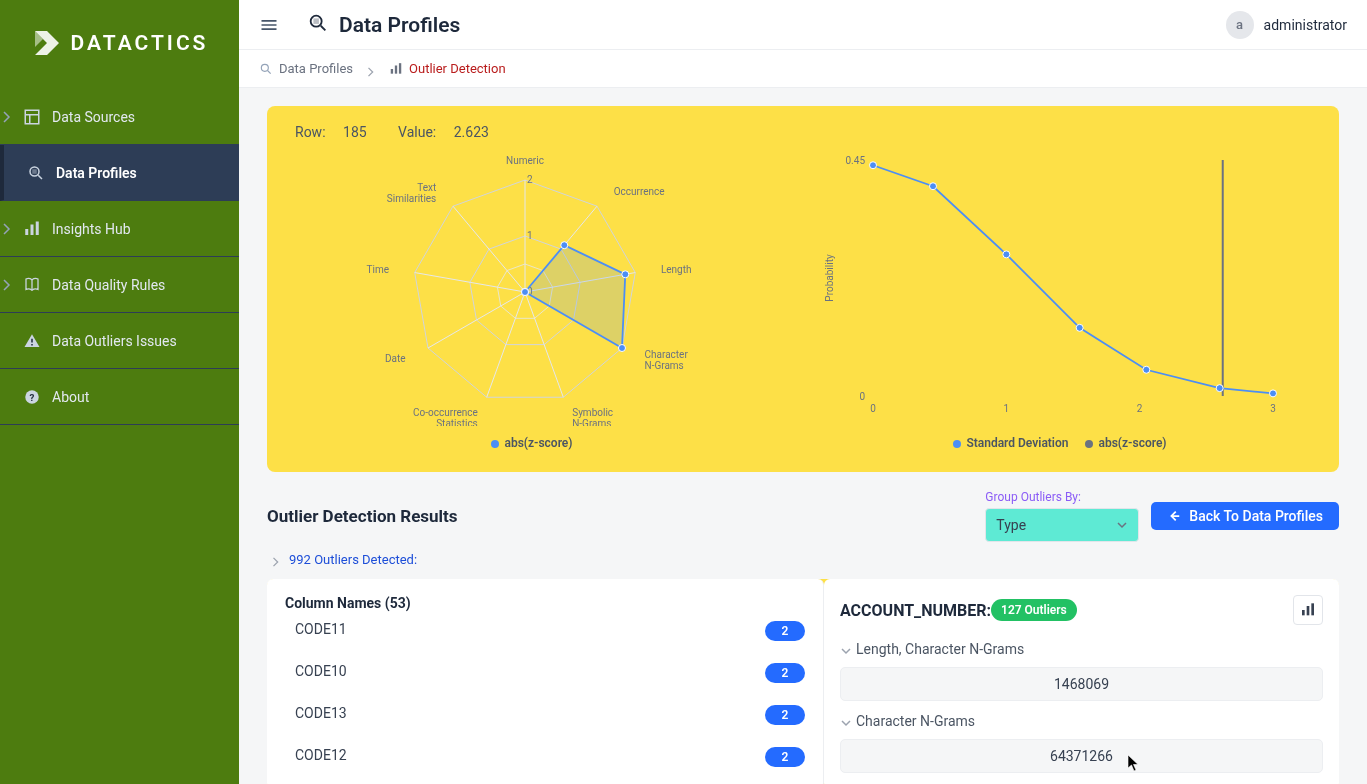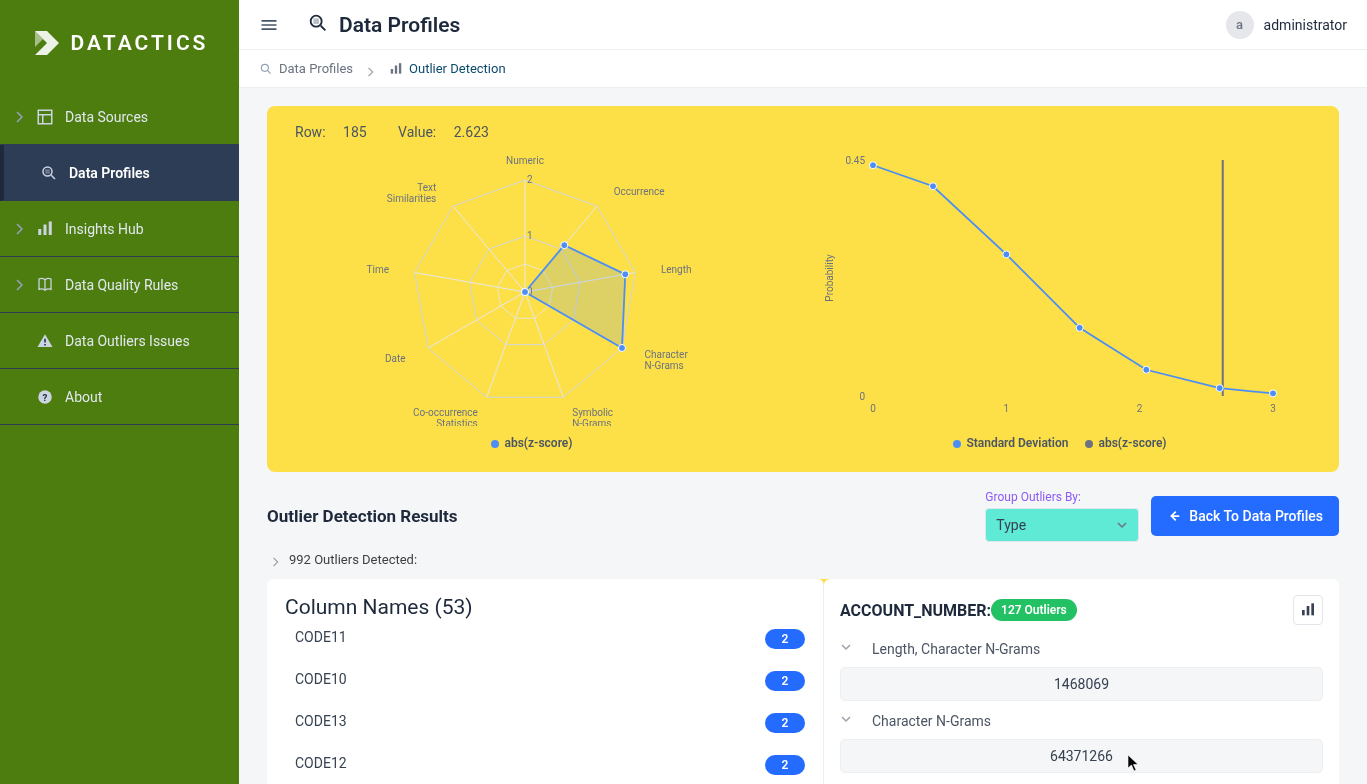--- a/index.html
+++ b/index.html
@@ -3,21 +3,21 @@
 <meta charset="utf-8">
 <style>
   *{margin:0;padding:0;box-sizing:border-box;font-family:-apple-system,BlinkMacSystemFont,"Segoe UI",Roboto,sans-serif}
   body{background:#f5f6f7;color:#1e293b;overflow:hidden;width:1367px;height:784px;position:relative}
   .app{display:flex;height:784px}
   .sidebar{width:239px;background:#4d7c0f;color:#cbd5e1;flex-shrink:0;display:flex;flex-direction:column}
   .logo{height:85px;display:flex;align-items:center;justify-content:center;padding:0 16px}
   .logo svg{height:32px}
   .logo-text{color:#fff;font-size:21px;font-weight:600;letter-spacing:3px;margin-left:8px}
   .nav{flex:1;padding-top:4px}
-  .nav-item{display:flex;align-items:center;height:56px;padding:0 13px;cursor:pointer;font-size:14px;color:#e2e8f0;border-bottom:1px solid #2d3d56}
+  .nav-item{display:flex;align-items:center;height:56px;padding:0 0;cursor:pointer;font-size:14px;color:#e2e8f0;border-bottom:1px solid #2d3d56}
   .nav-item.expandable .chev{width:14px;display:flex;justify-content:center}
   .nav-item .chev svg{width:8px;height:12px;fill:#94a3b8}
   .nav-item .nicon{width:28px;display:flex;justify-content:center;margin-left:4px}
   .nav-item .nicon svg{width:18px;height:18px;fill:#cbd5e1}
   .nav-item.noexp .nicon{margin-left:18px}
   .nav-item .nlabel{margin-left:6px}
   .nav-item.active{background:#2d3d56;font-weight:600;color:#fff;border-left:4px solid #1e293b}
   .main{flex:1;display:flex;flex-direction:column;overflow:hidden}
   .topbar{height:50px;background:#fff;display:flex;align-items:center;padding:0 20px;border-bottom:1px solid #eceef1}
   .topbar .hamb{width:20px;height:20px;cursor:pointer}
@@ -25,21 +25,21 @@
   .topbar .ticon{margin-left:28px}
   .topbar .ticon svg{width:22px;height:22px;fill:#1e293b}
   .topbar .ttitle{font-size:21px;font-weight:600;margin-left:10px}
   .topbar .spacer{flex:1}
   .avatar{width:28px;height:28px;border-radius:50%;background:#e5e7eb;color:#6b7280;display:flex;align-items:center;justify-content:center;font-size:13px;font-weight:500}
   .uname{font-size:14px;margin-left:10px;color:#1e293b}
   .breadcrumb{height:38px;background:#fff;display:flex;align-items:center;padding:0 20px;font-size:13px;color:#6b7280;border-bottom:1px solid #eceef1}
   .breadcrumb .bicon{width:14px;height:14px;fill:#94a3b8;margin-right:6px}
   .breadcrumb .sep{margin:0 14px;width:8px;height:8px}
   .breadcrumb .sep svg{width:8px;height:10px;fill:#9ca3af}
-  .breadcrumb .cur{color:#0c4a6e}
+  .breadcrumb .cur{color:#b91c1c}
   .content{flex:1;overflow-y:auto;padding:18px 28px 0 28px}
   .card{background:#fde047;border-radius:8px}
   .charts{padding:18px 28px 22px 28px;margin-bottom:18px}
   .rowval{font-size:14px;color:#4b5563;margin-bottom:6px}
   .rowval span{margin-right:14px}
   .charts-flex{display:flex;gap:40px;align-items:flex-start}
   .radar-wrap{width:460px;position:relative}
   .radar-svg{width:100%;height:280px}
   .line-wrap{flex:1;position:relative}
   .line-svg{width:100%;height:280px}
@@ -48,38 +48,38 @@
   .legend .blue{background:#4c8ef5}
   .legend .grey{background:#6b7280}
   .legend b{font-weight:600}
   .secrow{display:flex;align-items:center;margin-bottom:12px}
   .sectitle{font-size:17px;font-weight:700}
   .secrow .spacer{flex:1}
   .grp-label{font-size:12px;color:#8b5cf6;margin-bottom:4px}
   .grp-wrap{margin-right:12px}
   .select{width:154px;height:34px;background:#5eead4;border:1px solid #e2e5ea;border-radius:4px;display:flex;align-items:center;padding:0 10px;font-size:14px;color:#374151;cursor:pointer;justify-content:space-between}
   .select svg{width:12px;height:12px;fill:#6b7280}
-  .btn-primary{height:40px;background:#246bff;color:#fff;border-radius:5px;padding:0 16px;display:flex;align-items:center;font-size:14px;font-weight:500;cursor:pointer}
+  .btn-primary{height:28px;background:#246bff;color:#fff;border-radius:5px;padding:0 16px;display:flex;align-items:center;font-size:14px;font-weight:500;cursor:pointer}
   .btn-primary svg{width:14px;height:14px;fill:#fff;margin-right:8px}
-  .detected{font-size:13px;color:#404040;display:flex;align-items:flex-end;gap:8px;margin-top:-2px;margin-bottom:12px;padding-left:4px}
+  .detected{font-size:13px;color:#1d4ed8;display:flex;align-items:flex-end;gap:8px;margin-top:-2px;margin-bottom:12px;padding-left:4px}
   .detected svg{width:10px;height:10px;fill:#9ca3af}
   .two-col{display:flex;gap:0}
   .colnames{flex:1;background:#fff;border-radius:6px;padding:16px 0 0 0;border-right:1px solid #eceef1}
-  .colnames h3{font-size:21px;font-weight:400;padding:0 18px 10px 18px}
+  .colnames h3{font-size:14px;font-weight:700;padding:0 18px 10px 18px}
   .colnames .row{display:flex;align-items:flex-start;justify-content:space-between;height:42px;padding:0 18px 0 28px;font-size:14px;color:#374151;cursor:pointer}
   .pill{background:#246bff;color:#fff;font-size:12px;font-weight:600;padding:3px 14px;border-radius:999px;min-width:40px;text-align:center}
   .details{width:515px;background:#fff;border-radius:6px;padding:16px 16px 0 16px}
   .dhead{display:flex;align-items:center;margin-bottom:16px}
   .dhead .dtitle{font-size:16px;font-weight:700}
   .pill-green{background:#22c164;color:#fff;font-size:12px;font-weight:600;padding:4px 10px;border-radius:999px}
   .dhead .spacer{flex:1}
   .iconbtn{width:30px;height:30px;border:1px solid #e2e5ea;border-radius:4px;display:flex;align-items:center;justify-content:center;cursor:pointer}
   .iconbtn svg{width:16px;height:16px;fill:#374151}
   .grp{margin-bottom:12px}
-  .grp-head{display:flex;align-items:flex-start;gap:20px;font-size:14px;color:#4b5563;margin-bottom:10px;cursor:pointer}
+  .grp-head{display:flex;align-items:flex-end;gap:4px;font-size:14px;color:#4b5563;margin-bottom:10px;cursor:pointer}
   .grp-head svg{width:12px;height:12px;fill:#9ca3af}
   .valbox{background:#f5f6f7;border:1px solid #eceef1;border-radius:5px;height:34px;display:flex;align-items:center;justify-content:center;font-size:14px;color:#374151;margin-bottom:8px}
   .radar-label{font-size:10px;fill:#6b7280}
   .axis-label{font-size:10px;fill:#6b7280}
   .cursor{position:absolute;left:1127px;top:754px;width:14px;height:18px}
   .cursor svg{width:14px;height:18px}
 </style>
 </head>
 <body>
 

